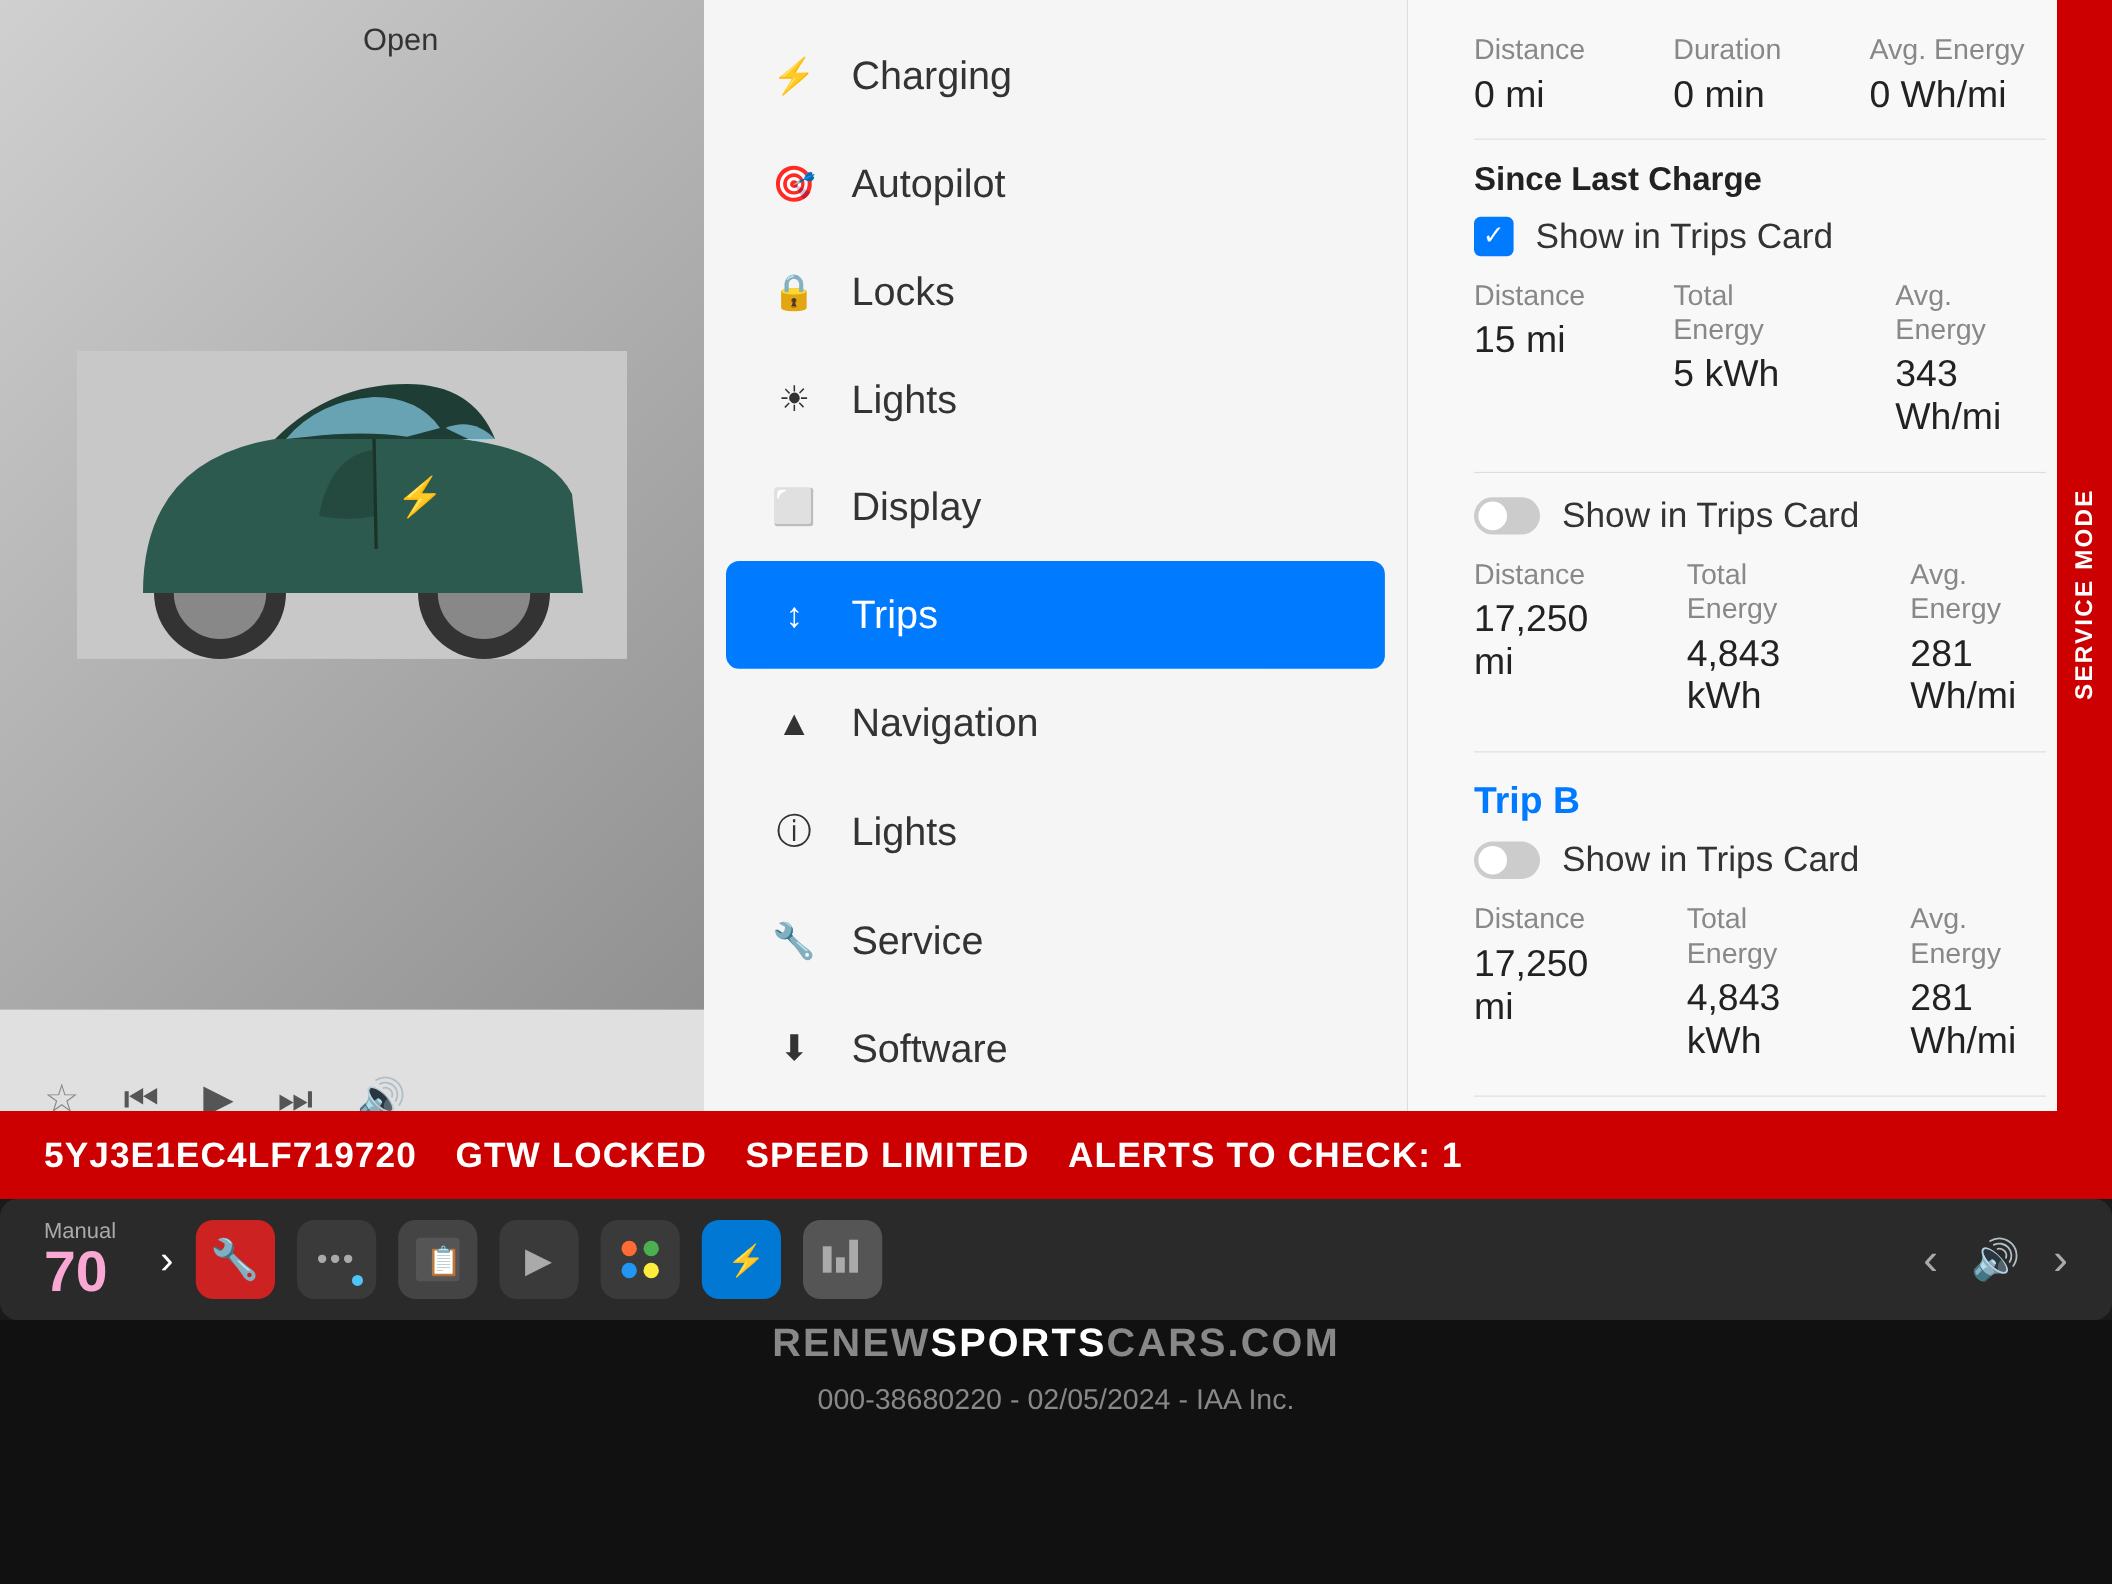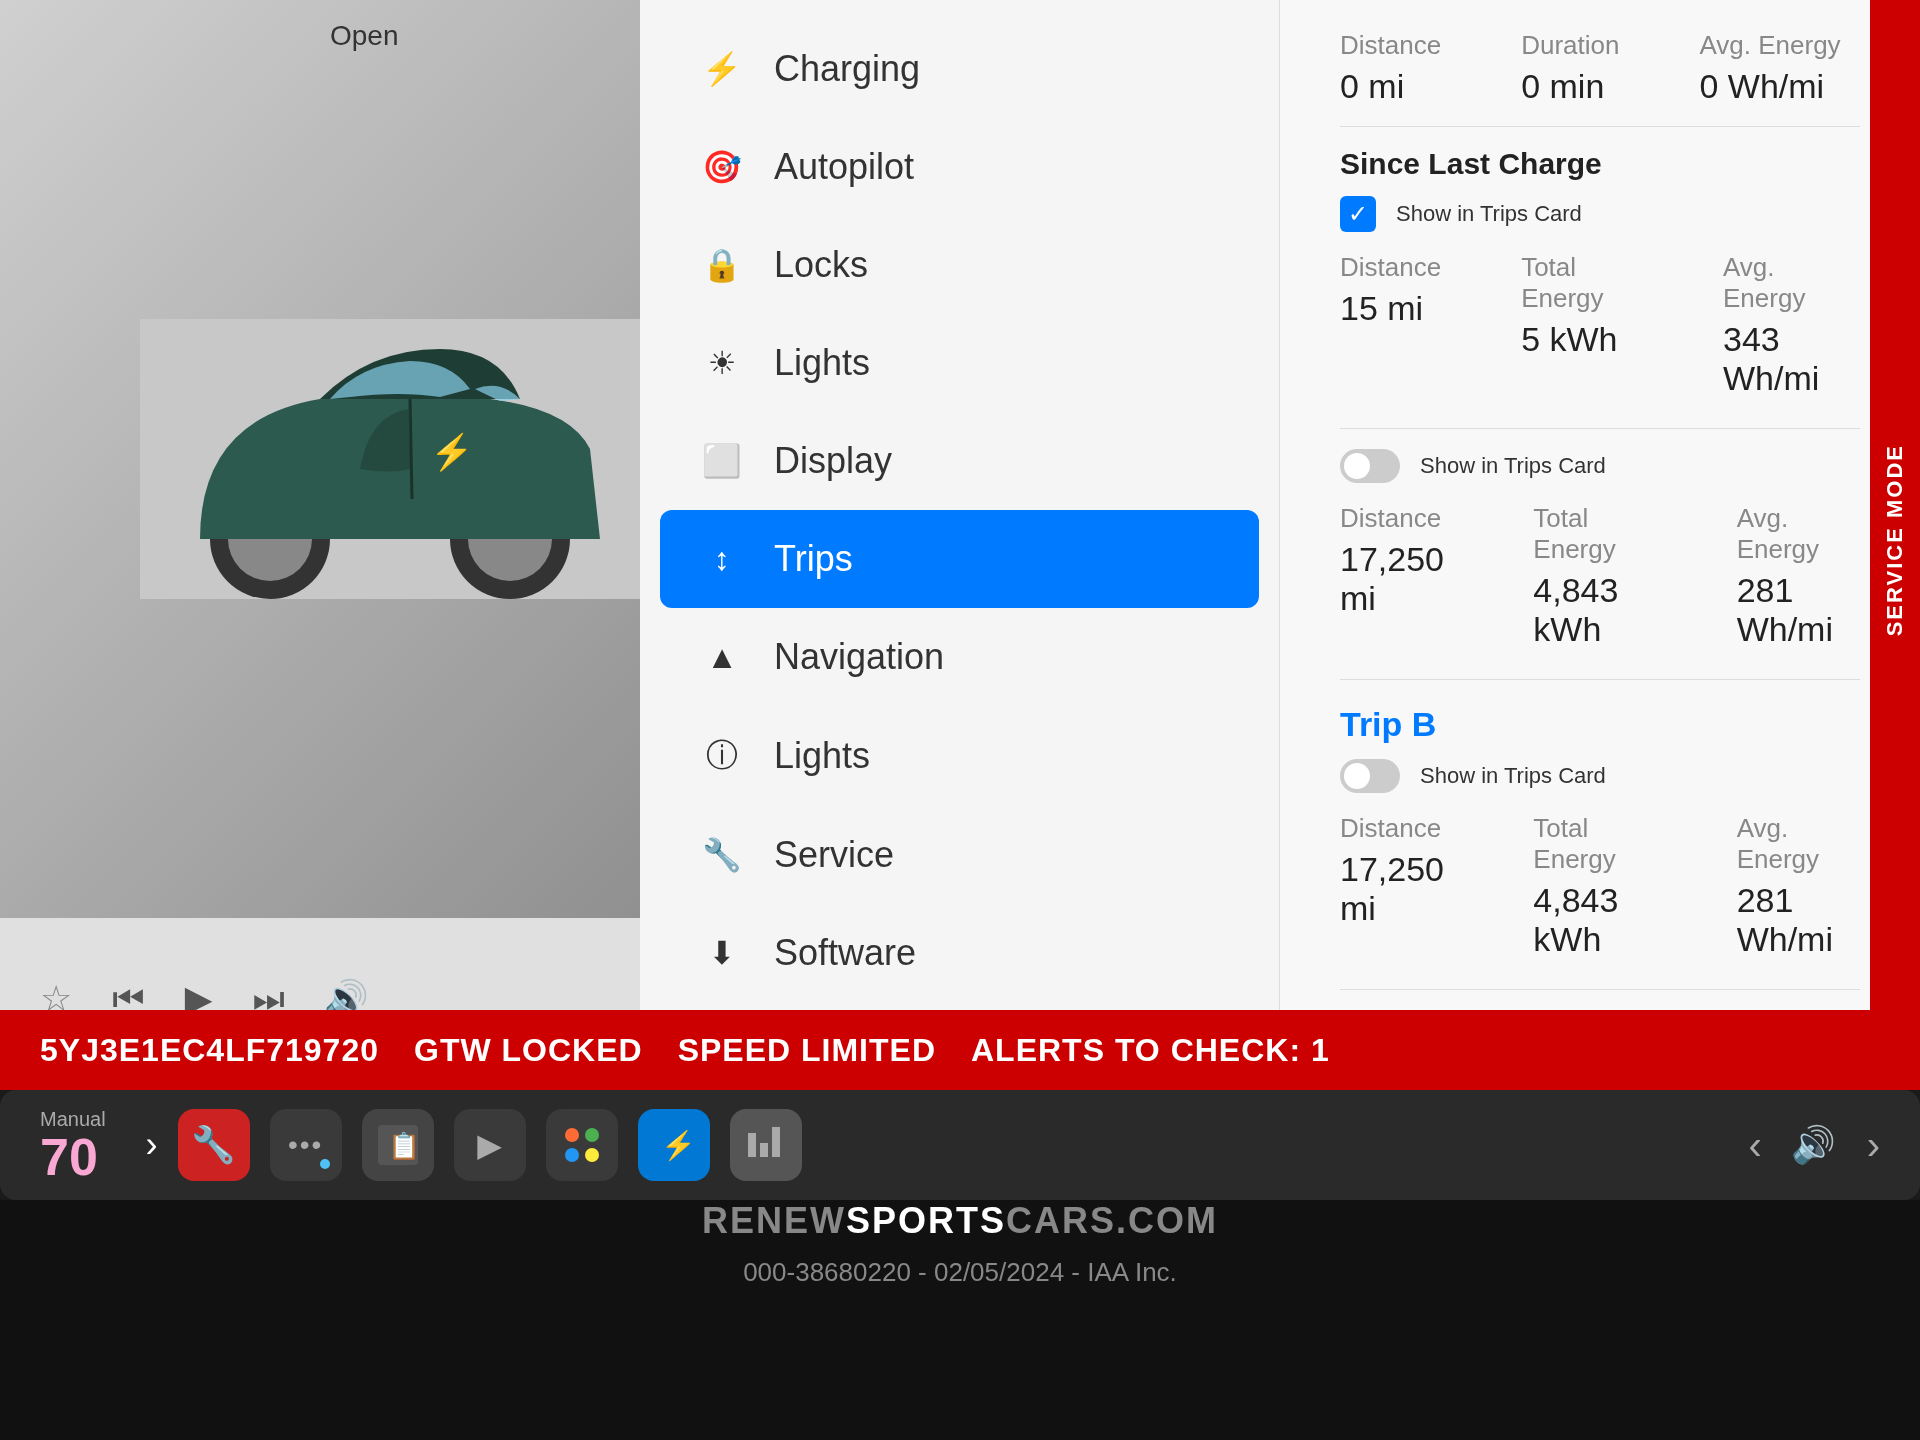--- a/index.html
+++ b/index.html
@@ -31,21 +31,21 @@
       overflow: hidden;
     }
 
     .car-image-area {
       width: 100%;
       height: 85%;
       background: linear-gradient(135deg, #d0d0d0 0%, #b0b0b0 50%, #909090 100%);
       position: relative;
       display: flex;
       align-items: center;
-      justify-content: flex-end;
+      justify-content: center;
     }
 
     
     .car-svg {
       width: 500px;
       height: 280px;
     }
 
     .open-label {
       position: absolute;
@@ -184,21 +184,21 @@
       position: absolute;
       top: 4px;
       left: 4px;
       width: 26px;
       height: 26px;
       background: white;
       border-radius: 13px;
     }
 
     .show-trips-label {
-      font-size: 22px;
+      font-size: 32px;
       color: #333;
     }
 
     .trip-title {
       font-size: 34px;
       color: #007aff;
       font-weight: 600;
       margin: 25px 0 15px 0;
     }
 

